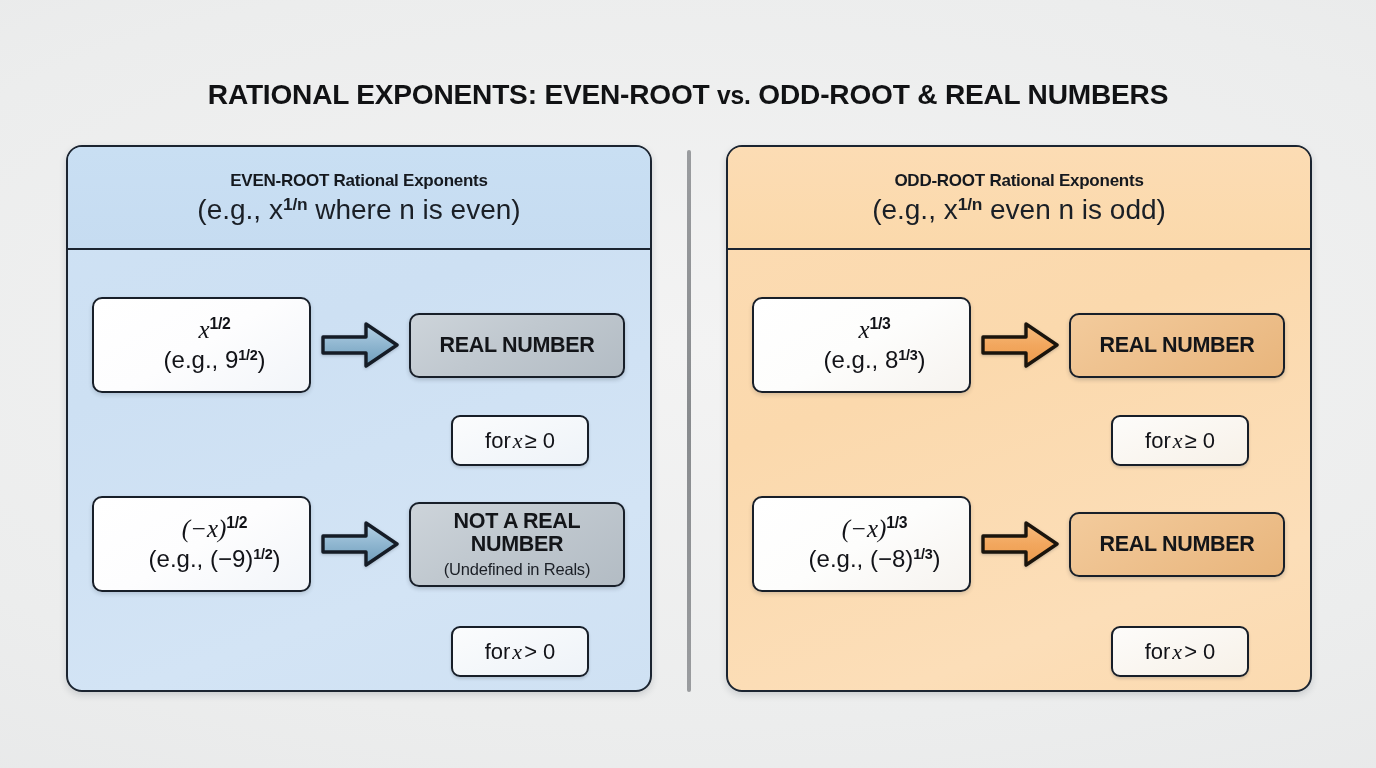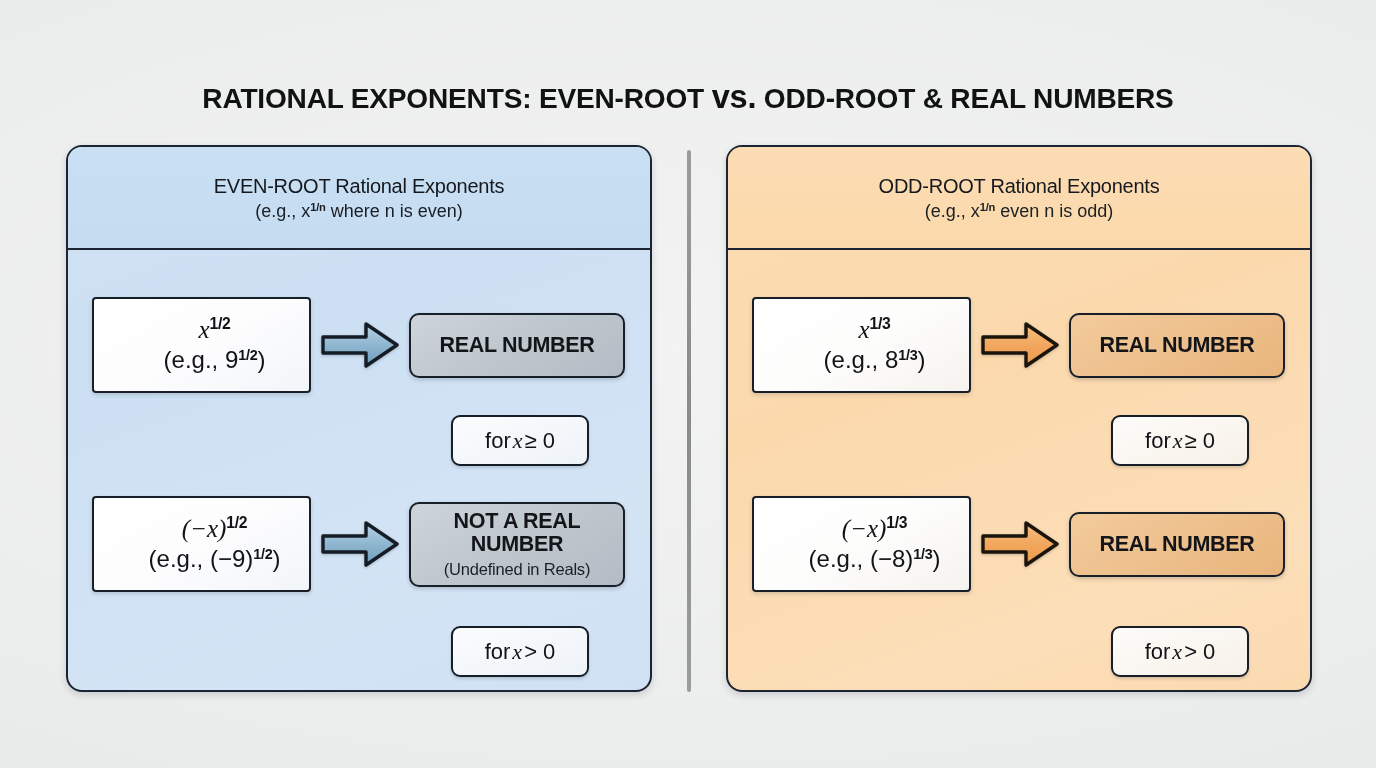--- a/index.html
+++ b/index.html
@@ -27,21 +27,21 @@
     font-size: 28.5px;
     font-weight: bold;
     letter-spacing: -0.2px;
     color: #111214;
     white-space: nowrap;
     font-stretch: condensed;
     transform: scaleX(0.985);
   }
   .title .vs {
     text-transform: none;
-    font-size: 33px;
+    font-size: 25px;
   }
 
   
   .panel {
     position: absolute;
     top: 145px;
     width: 586px;
     height: 547px;
     border-radius: 16px;
     border: 2.6px solid #1b2430;
@@ -65,29 +65,29 @@
     flex-direction: column;
     align-items: center;
     justify-content: center;
     text-align: center;
     padding-top: 2px;
   }
   .panel.left .panel-header  { background: linear-gradient(180deg,#c9dff3 0%, #c6dcf1 100%); }
   .panel.right .panel-header { background: linear-gradient(180deg,#fcdcb4 0%, #fbd9ab 100%); }
 
   .panel-title {
-    font-size: 20px;
-    font-weight: normal;
+    font-size: 17px;
+    font-weight: bold;
     color: #15191f;
     letter-spacing: -0.25px;
     line-height: 1.08;
     text-align: center;
   }
   .panel-subtitle {
-    font-size: 18px;
+    font-size: 28px;
     color: #1a1f26;
     line-height: 1.12;
     margin-top: 3px;
     white-space: nowrap;
   }
   .panel-subtitle sup {
     font-size: 0.62em;
     vertical-align: 0.52em;
     font-weight: bold;
     letter-spacing: -0.2px;
@@ -109,21 +109,21 @@
   }
   .row.r1 { top: 47px; }
   .row.r2 { top: 246px; }
 
   
   .expr-card {
     margin-left: 24px;
     width: 219px;
     height: 96px;
     border: 2.4px solid #181f29;
-    border-radius: 4px;
+    border-radius: 10px;
     background: linear-gradient(150deg,#ffffff 0%, #fdfdfe 50%, #f2f5f9 100%);
     display: flex;
     flex-direction: column;
     align-items: center;
     justify-content: center;
     box-shadow: 0 2px 4px rgba(20,30,45,0.16);
     padding-left: 26px;
   }
   .panel.right .expr-card {
     background: linear-gradient(150deg,#ffffff 0%, #fdfdfc 50%, #f6f3ef 100%);

